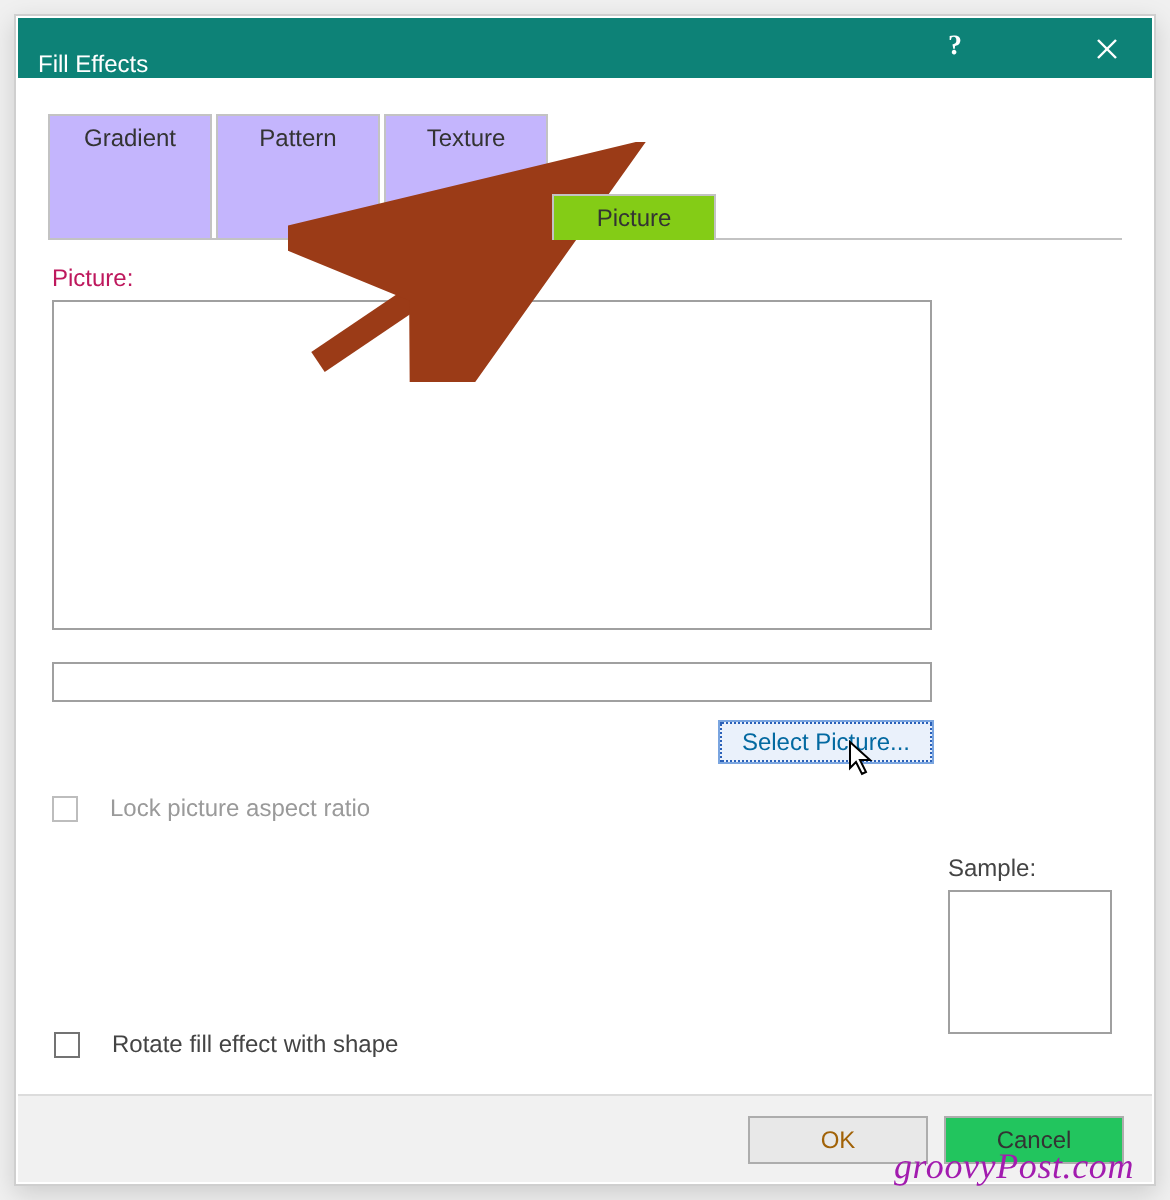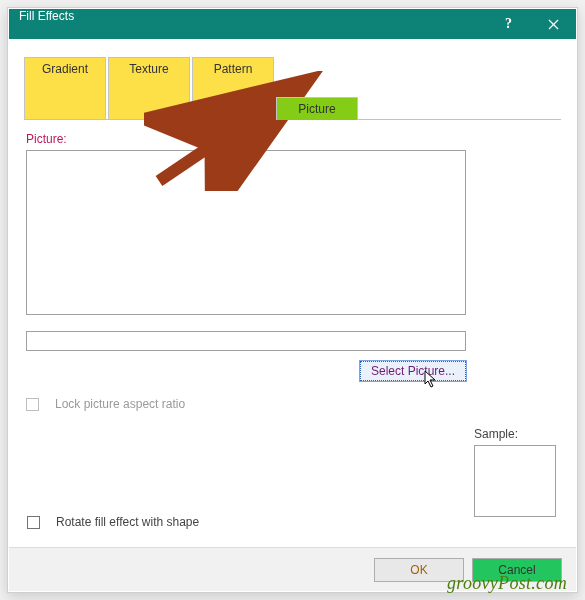--- a/index.html
+++ b/index.html
@@ -1,48 +1,48 @@
 <!DOCTYPE html>
 <html><head>
   <meta charset="utf-8">
   <style>
     * { box-sizing: border-box; margin: 0; padding: 0; font-family: "Segoe UI", Tahoma, sans-serif; font-size: 12px; }
     body { background: #f0f0f0; width: 585px; height: 600px; position: relative; }
     .outer { position: absolute; top: 7px; left: 7px; width: 571px; height: 586px; background: #fff; border: 1px solid #cfcfcf; box-shadow: 0 4px 12px rgba(0,0,0,0.15); }
     .dialog { position: absolute; top: 1px; left: 1px; right: 1px; bottom: 1px; background: #fff; }
-    .titlebar { height: 30px; background: #0d8277; display: flex; align-items: flex-start; color: #fff; }
+    .titlebar { height: 30px; background: #0d8277; display: flex; align-items: flex-end; color: #fff; gap: 31px; }
     .titlebar .title { flex: 1; padding-left: 10px; font-size: 12px; }
     .titlebar .winbtn { width: 45px; height: 30px; display: flex; align-items: center; justify-content: center; color: #fff; }
     .titlebar .help { font-family: Georgia, serif; font-size: 14px; font-weight: bold; }
     .titlebar .close svg { width: 11px; height: 11px; }
     .body { padding: 10px 15px 0 15px; }
     .tabs { display: flex; gap: 0; margin-top: 8px; position: relative; }
     .tab { border: 1px solid #c3c3c3; border-bottom: none; background: #fff; color: #333; padding: 4px 0; width: 82px; text-align: center; position: relative; margin-right: 2px; }
-    .tab.inactive { background: #fde047; border-bottom: 1px solid #c3c3c3; }
+    .tab.inactive { background: #c4b5fd; border-bottom: 1px solid #c3c3c3; }
     .tab.active { background: #84cc16; z-index: 2; margin-top: 40px; }
     .tabstrip-border { border-bottom: 1px solid #c3c3c3; margin-top: -1px; }
     .panel { padding: 12px 2px 2px 2px; }
     .label { color: #be185d; margin-bottom: 4px; display: block; }
     .preview { width: 440px; height: 165px; border: 1px solid #a0a0a0; background: #fff; }
     .filename { width: 440px; height: 20px; border: 1px solid #a0a0a0; background: #fff; margin-top: 16px; }
     .select-btn-row { width: 440px; display: flex; justify-content: flex-end; margin-top: 10px; }
-    .select-btn { border: 1px dotted #2a60b8; outline: 1px solid #7aa5e0; background: #eaf1fb; padding: 2px 10px; color: #701a75; }
+    .select-btn { border: 1px dotted #2a60b8; outline: 1px solid #7aa5e0; background: #eaf1fb; padding: 2px 10px; color: #0369a1; }
     .cursor-arrow { position: absolute; left: 415px; top: 361px; pointer-events: none; }
     .chk-row { display: flex; align-items: center; gap: 16px; margin-top: 16px; color: #9a9a9a; }
     .chk-row.disabled .chkbox { border: 1px solid #bdbdbd; }
     .chkbox { width: 13px; height: 13px; background: #fff; display: inline-block; }
     .sample-area { position: absolute; right: 20px; top: 418px; }
     .sample-label { color: #444; margin-bottom: 4px; }
     .sample-box { width: 82px; height: 72px; border: 1px solid #a0a0a0; background: #fff; }
     .rotate-row { position: absolute; left: 18px; top: 490px; }
     .footer { position: absolute; left: 0; right: 0; bottom: 0; height: 44px; border-top: 1px solid #dcdcdc; background: #f1f1f1; display: flex; justify-content: flex-end; align-items: center; gap: 8px; padding-right: 14px; }
     .btn { width: 90px; height: 24px; border: 1px solid #adadad; background: #22c55e; color: #333; }
     .btn.disabled { color: #a16207; background: #e8e8e8; }
     .arrow-annot { position: absolute; left: 135px; top: 62px; pointer-events: none; }
-    .watermark { position: absolute; right: 18px; bottom: 6px; color: #4d7c0f; font-size: 18px; font-family: Georgia, serif; font-style: italic; letter-spacing: 0.3px; }
+    .watermark { position: absolute; right: 18px; bottom: 6px; color: #a21caf; font-size: 18px; font-family: Georgia, serif; font-style: italic; letter-spacing: 0.3px; }
   </style>
 </head>
 <body>
 
 <div class="outer">
 <div class="dialog">
 
   <div class="titlebar">
     <div class="title">Fill Effects</div>
     <div class="winbtn help">?</div>
@@ -50,22 +50,22 @@
       <svg viewBox="0 0 11 11">
         <line x1="1" y1="1" x2="10" y2="10" stroke="#fff" stroke-width="1.2"></line>
         <line x1="10" y1="1" x2="1" y2="10" stroke="#fff" stroke-width="1.2"></line>
       </svg>
     </div>
   </div>
 
   <div class="body">
     <div class="tabs">
       <div class="tab inactive"><span>Gradient</span></div>
+      <div class="tab inactive"><span>Pattern</span></div>
       <div class="tab inactive"><span>Texture</span></div>
-      <div class="tab inactive"><span>Pattern</span></div>
       <div class="tab active"><span>Picture</span></div>
     </div>
     <div class="tabstrip-border"></div>
 
     <div class="panel">
       <span class="label">Picture:</span>
       <div class="preview"></div>
       <div class="filename"><span></span></div>
       <div class="select-btn-row">
         <button class="select-btn">Select Picture...</button>

